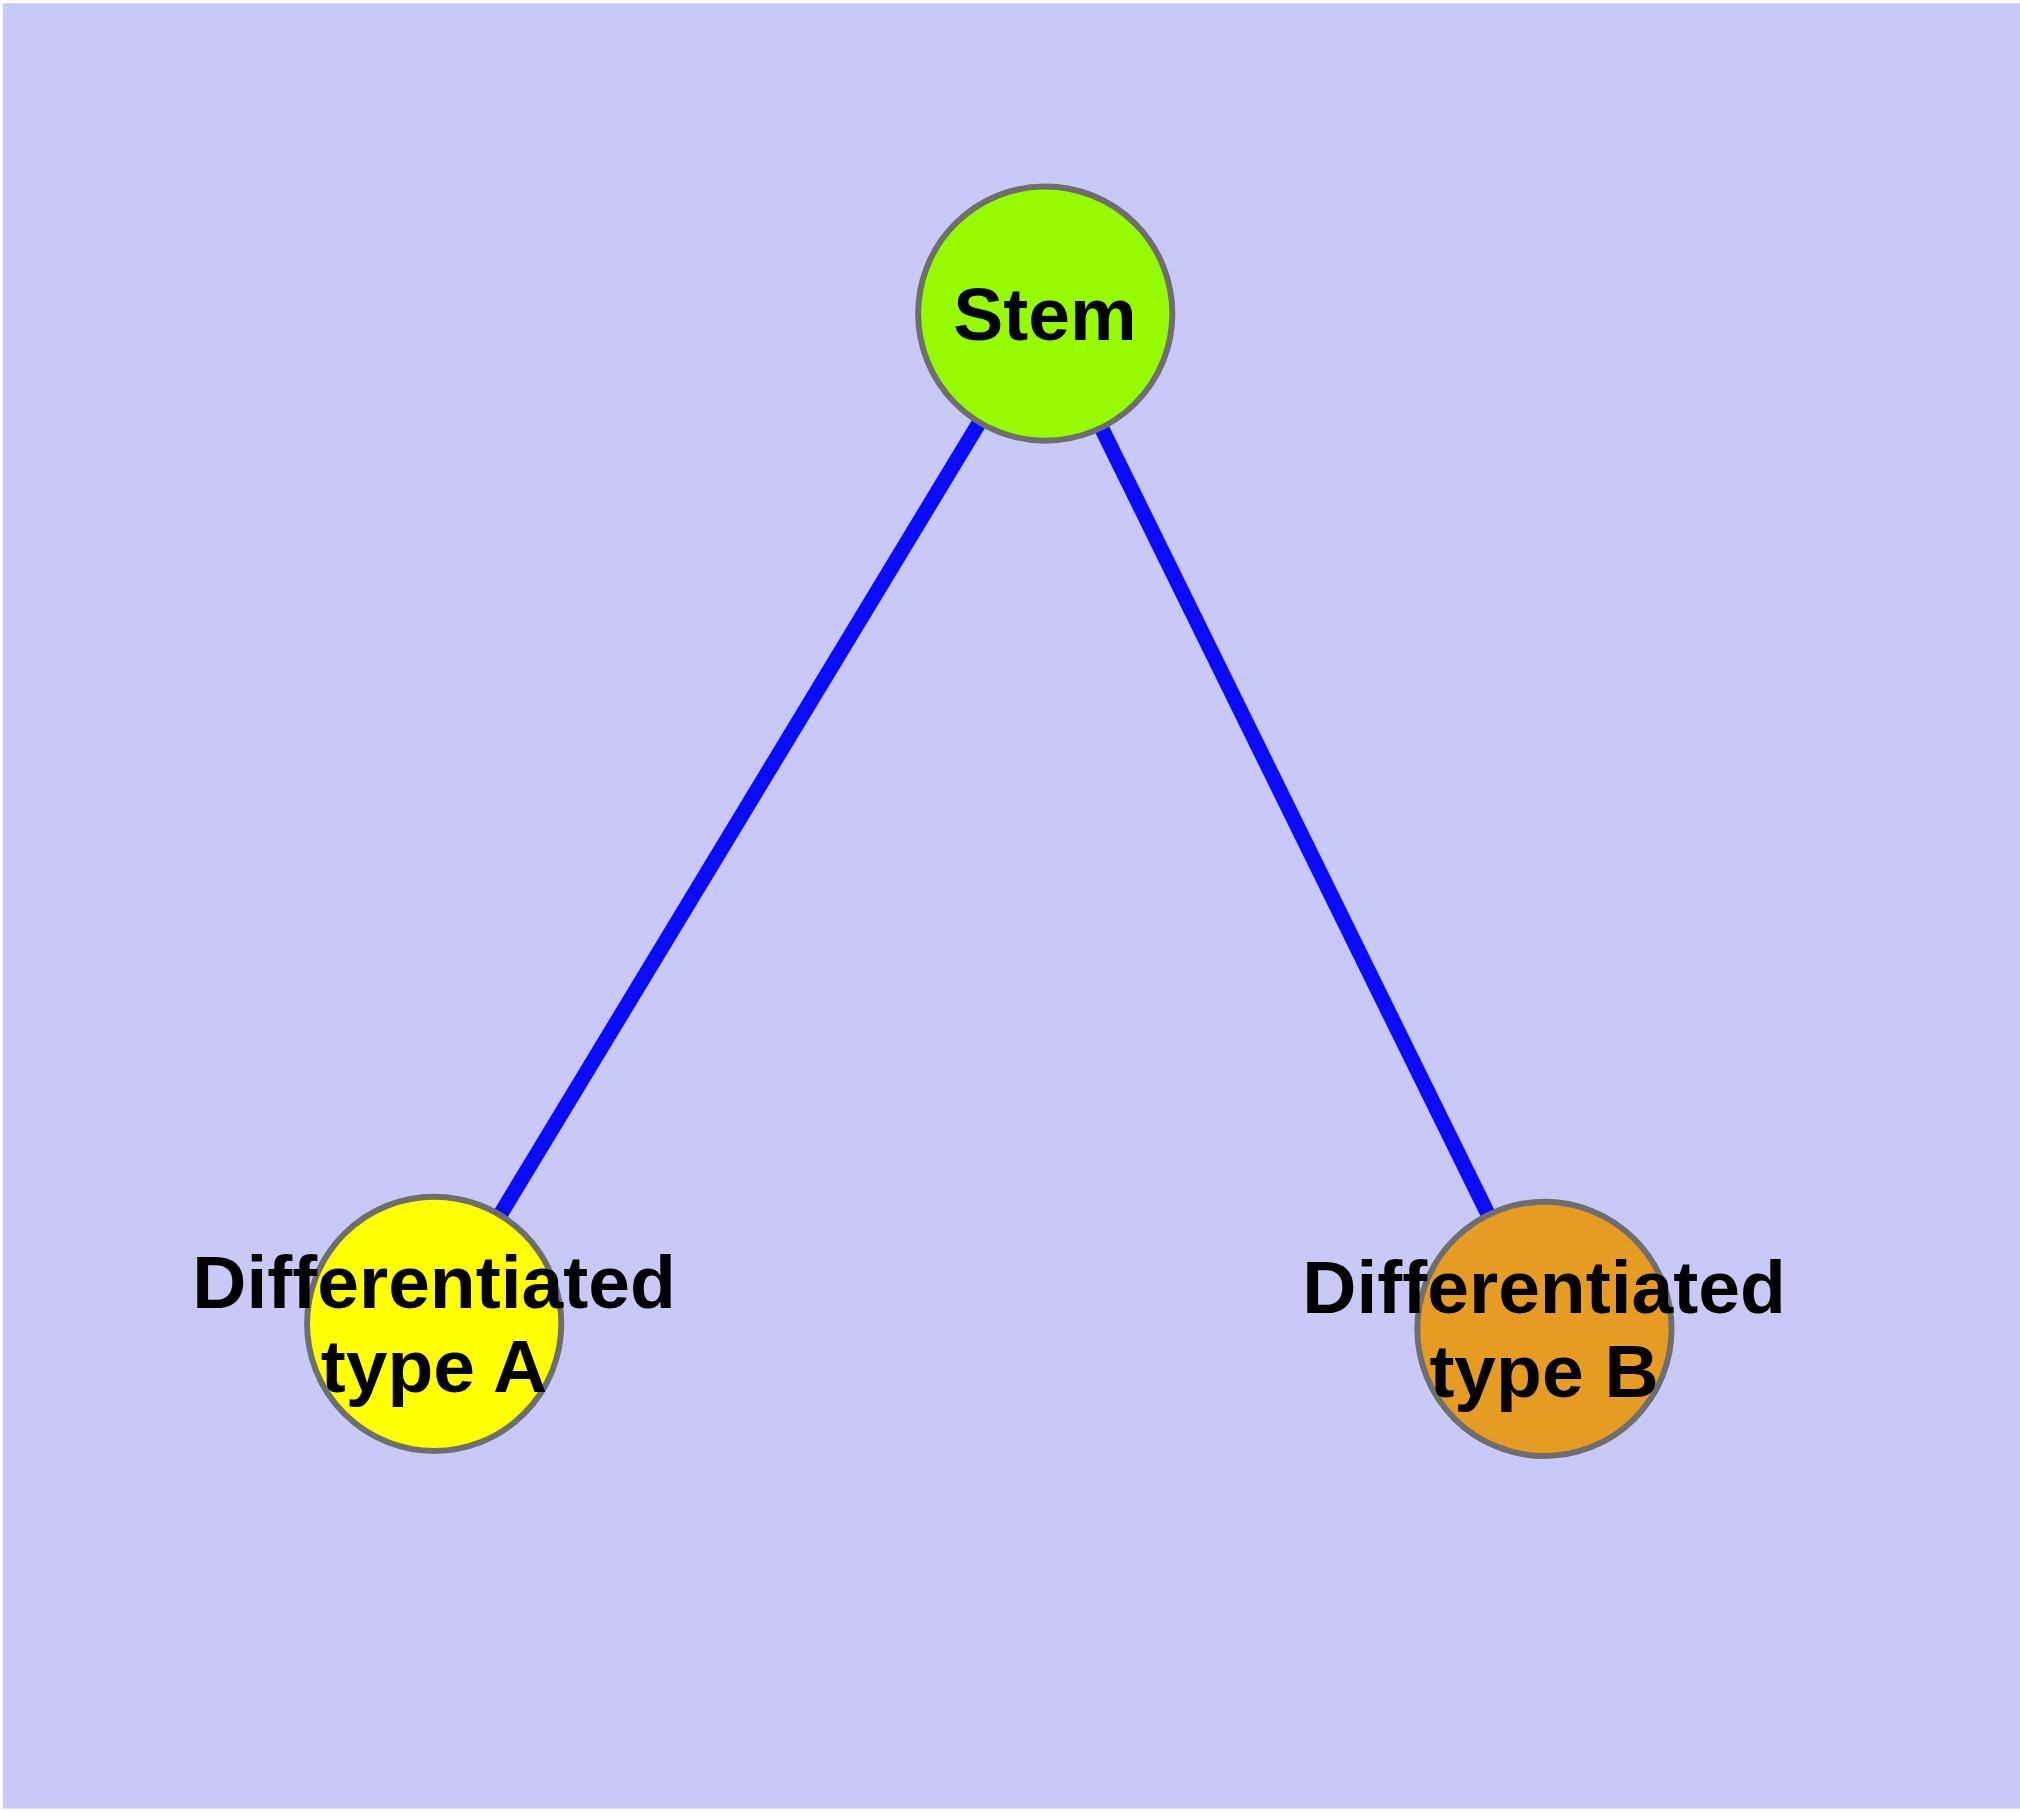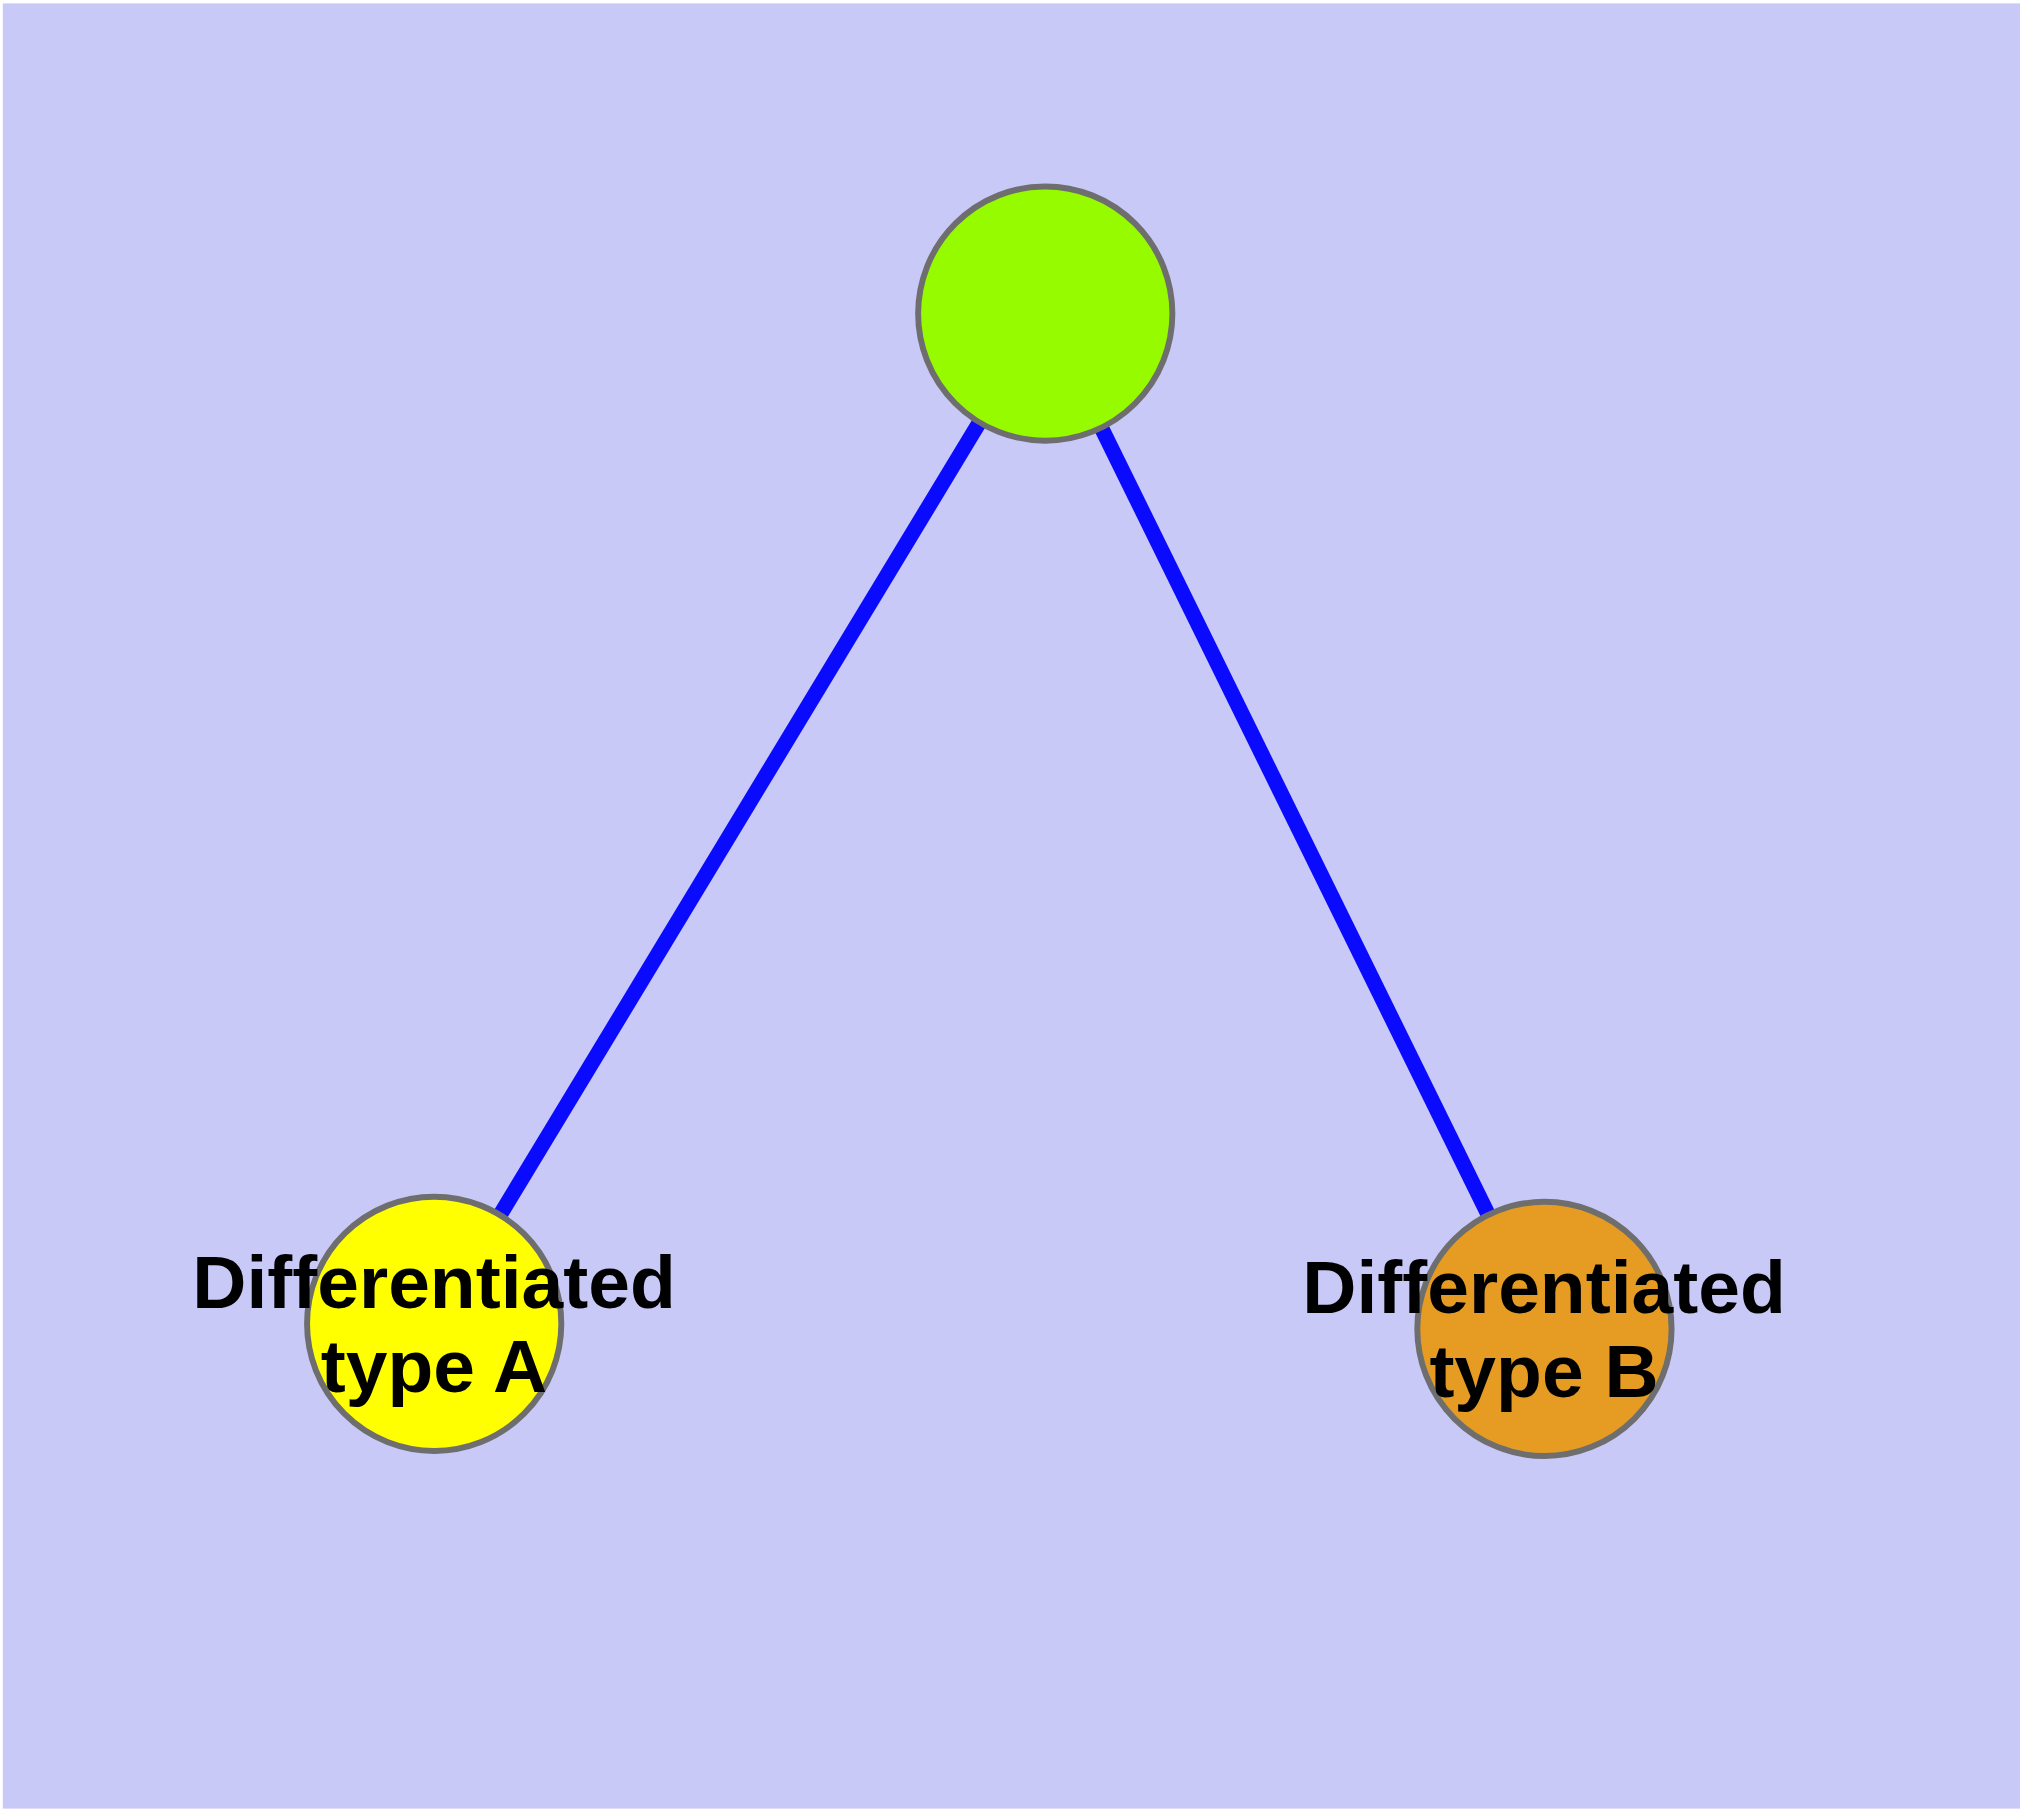--- a/index.html
+++ b/index.html
@@ -49,20 +49,21 @@
 
     <line stroke-width="18" x1="1233" y1="370" x2="1822" y2="1568" stroke="#0A0AFF"></line>
 
     <circle stroke-width="7" cx="1233" cy="370" r="150" fill="#97FB00" stroke="#6E6E6E"></circle>
 
     <circle stroke-width="7" cx="512" cy="1562" r="150" fill="#FFFF00" stroke="#6E6E6E"></circle>
 
     <circle stroke-width="7" cx="1822" cy="1568" r="150" fill="#E69C22" stroke="#6E6E6E"></circle>
   </svg>
 
+  <div class="node-label" style="left: 1045px; top: 314px;">Stem</div>
 
   <div class="node-label" style="left: 434px; top: 1324px;">Differentiated
 type A</div>
 
   <div class="node-label" style="left: 1544px; top: 1329px;">Differentiated
 type B</div>
 
 </div>
 
 

